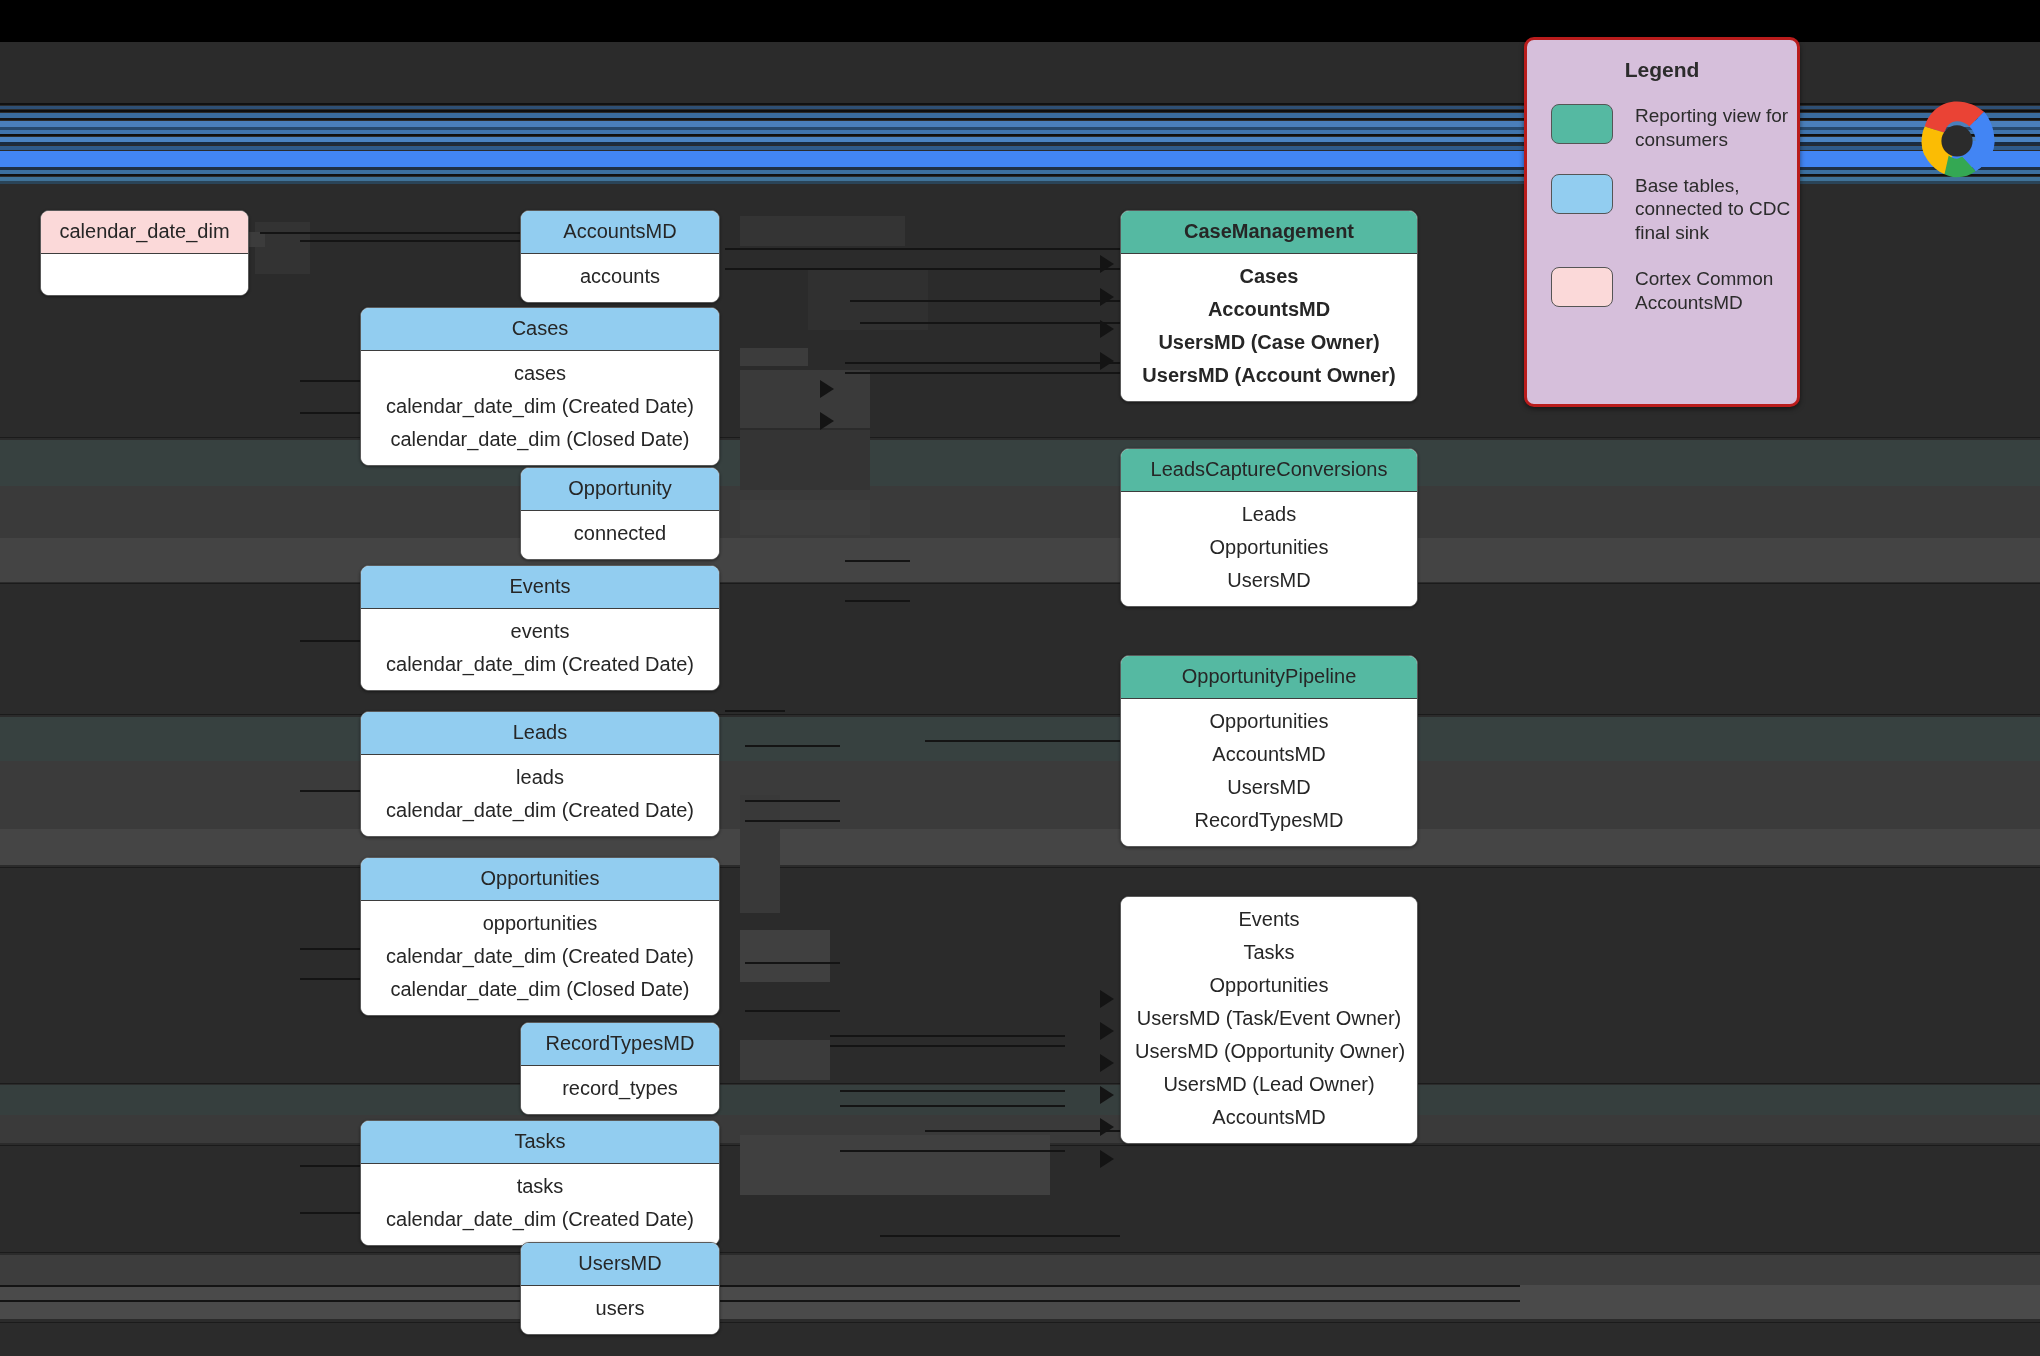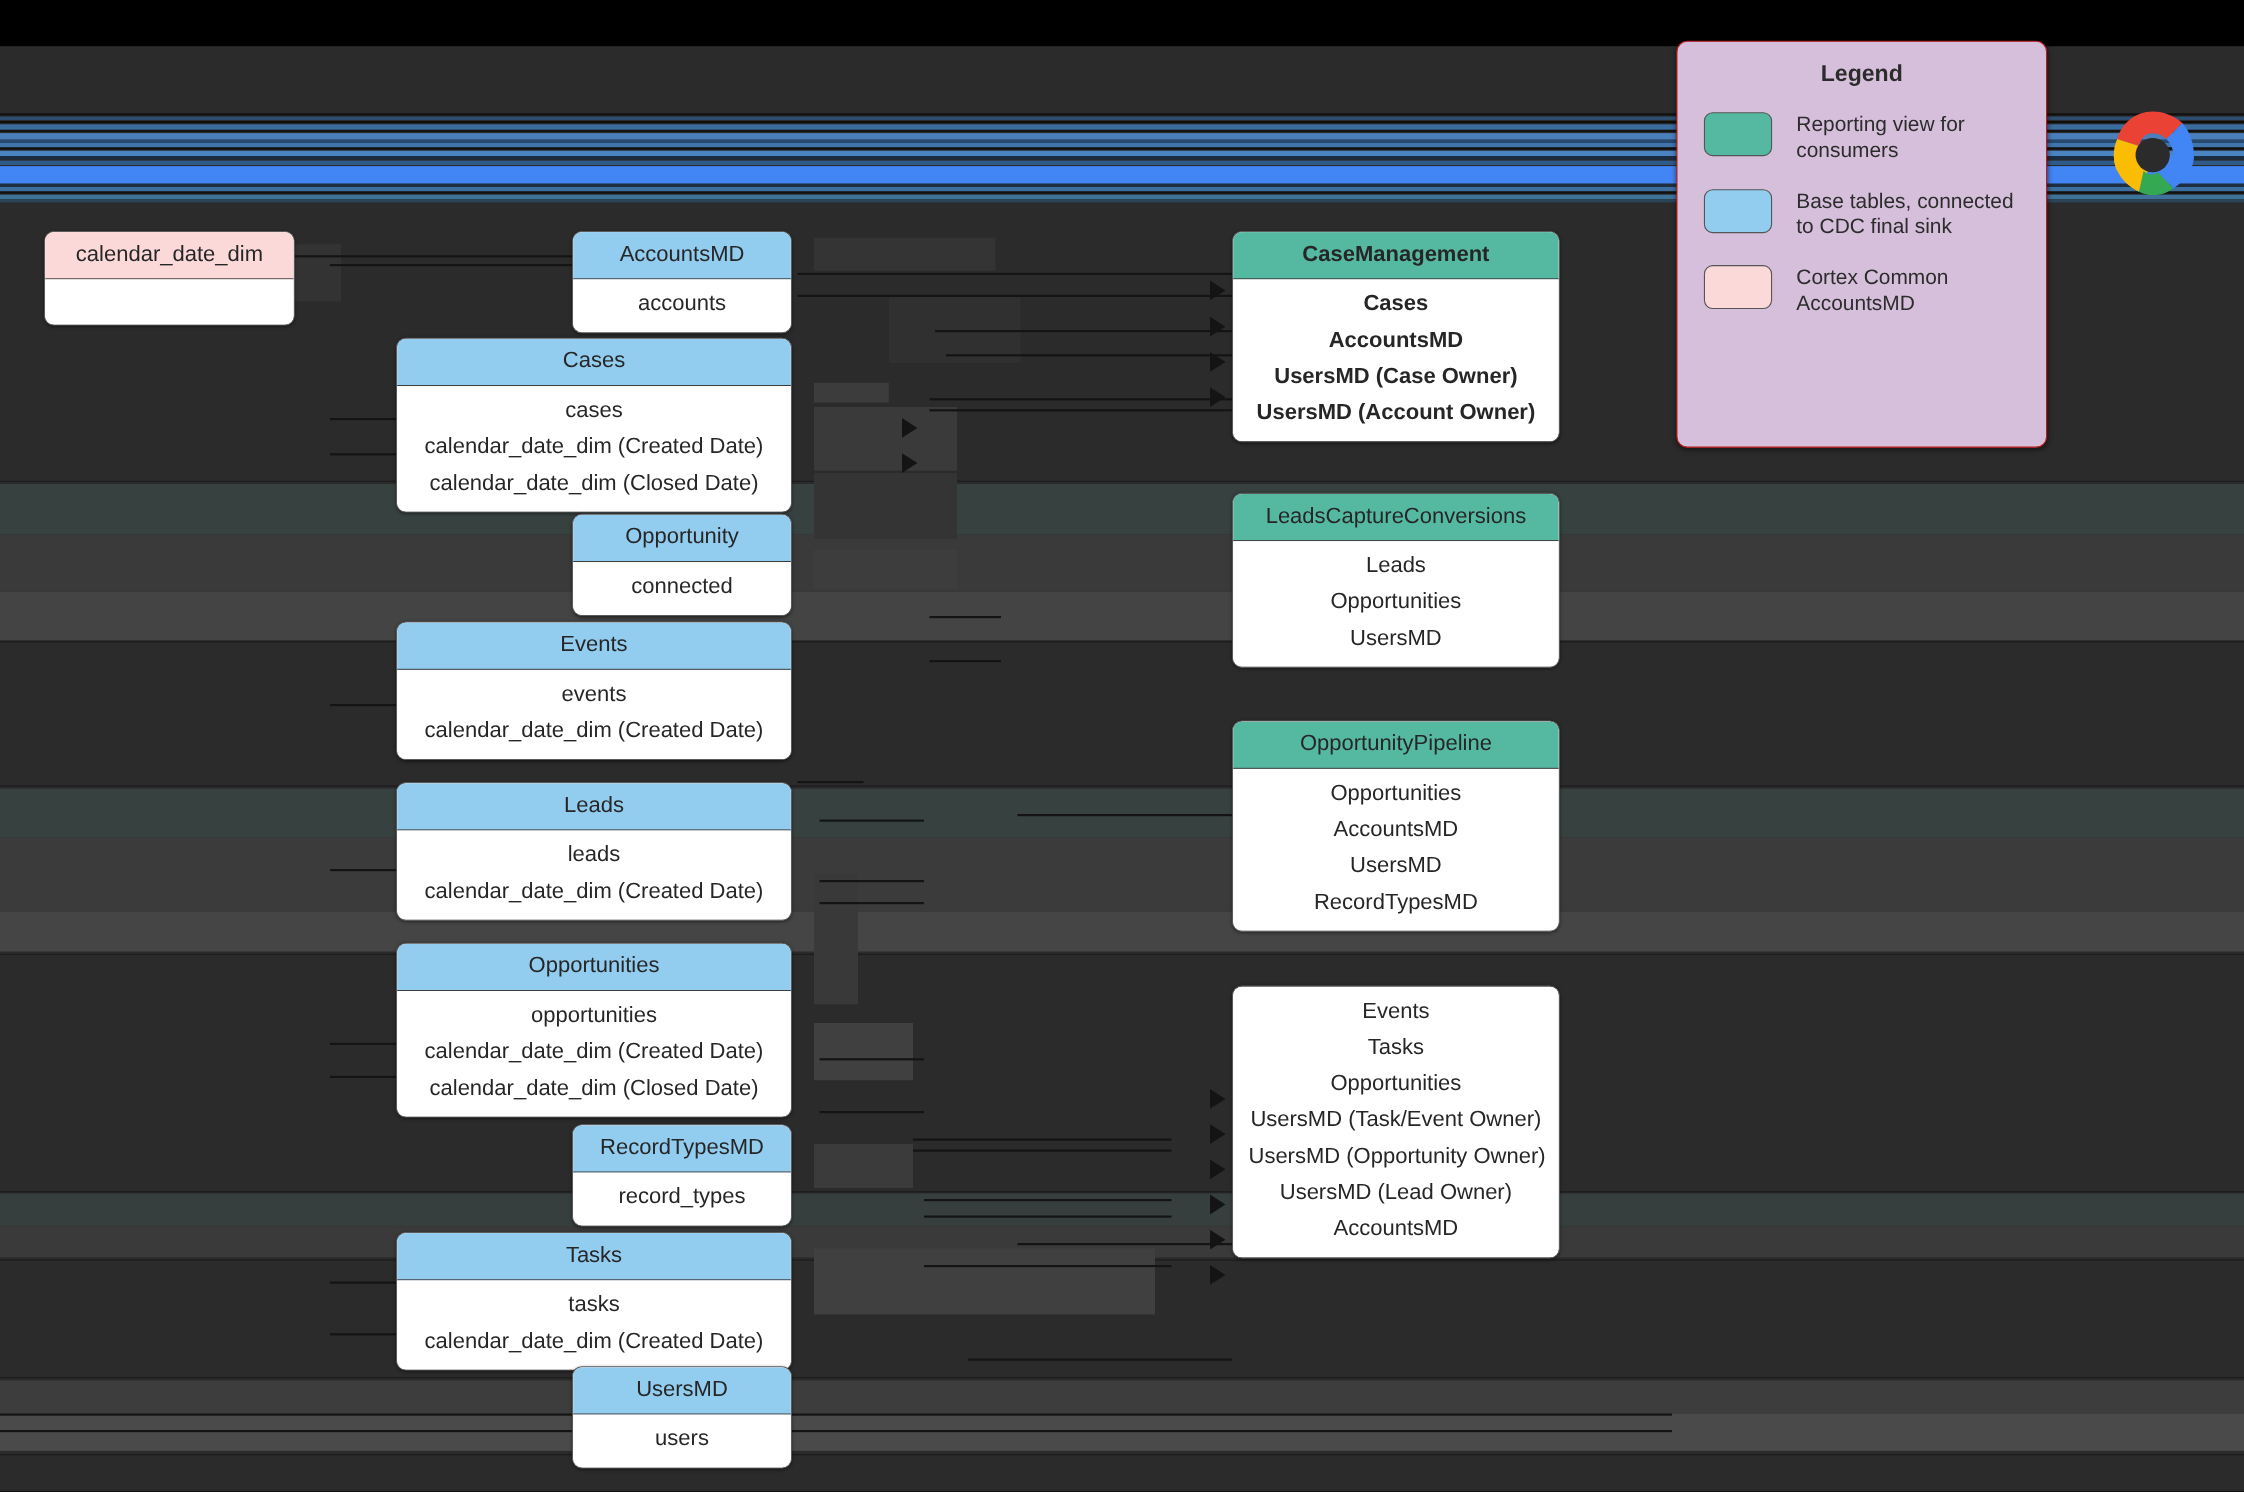--- a/index.html
+++ b/index.html
@@ -63,23 +63,23 @@
     white-space: nowrap;
   }
   .node .row.empty { height: 26px; }
   .k-base   .hdr { background: #92cdf0; }
   .k-view   .hdr { background: #55b9a2; }
   .k-dim    .hdr { background: #fbd9d9; }
 
   
   #legend {
     position: absolute; left: 1524px; top: 37px;
-    width: 337px; height: 370px;
+    width: 276px; height: 370px;
     background: #d6bfdb;
-    border: 1px solid #b91c1c;
+    border: 3px solid #b91c1c;
     border-radius: 10px;
     box-shadow: 0 2px 5px rgba(0,0,0,.5);
   }
   #legend .lg-title {
     text-align: center; font-size: 21px; font-weight: bold;
     color: #2c2c2c; margin-top: 18px;
   }
   .lg-row { display: flex; align-items: flex-start; margin: 22px 0 0 24px; }
   .lg-sw {
     width: 62px; height: 40px; border-radius: 8px;
@@ -194,21 +194,21 @@
   <div class="arrow" style="left:1100px;top:352px;"></div>
   <div class="arrow" style="left:1100px;top:990px;"></div>
   <div class="arrow" style="left:1100px;top:1022px;"></div>
   <div class="arrow" style="left:1100px;top:1054px;"></div>
   <div class="arrow" style="left:1100px;top:1086px;"></div>
   <div class="arrow" style="left:1100px;top:1118px;"></div>
   <div class="arrow" style="left:1100px;top:1150px;"></div>
   <div class="arrow" style="left:820px;top:380px;"></div>
   <div class="arrow" style="left:820px;top:412px;"></div>
 
-  <div class="node k-dim" style="left:40px;top:210px;width:228px;">
+  <div class="node k-dim" style="left:40px;top:210px;width:209px;">
     <div class="hdr">calendar_date_dim</div>
     <div class="body">
       <div class="row empty"></div>
     </div>
   </div>
 
   <div class="node k-base" style="left:520px;top:210px;width:200px;">
     <div class="hdr">AccountsMD</div>
     <div class="body">
       <div class="row">accounts</div>

